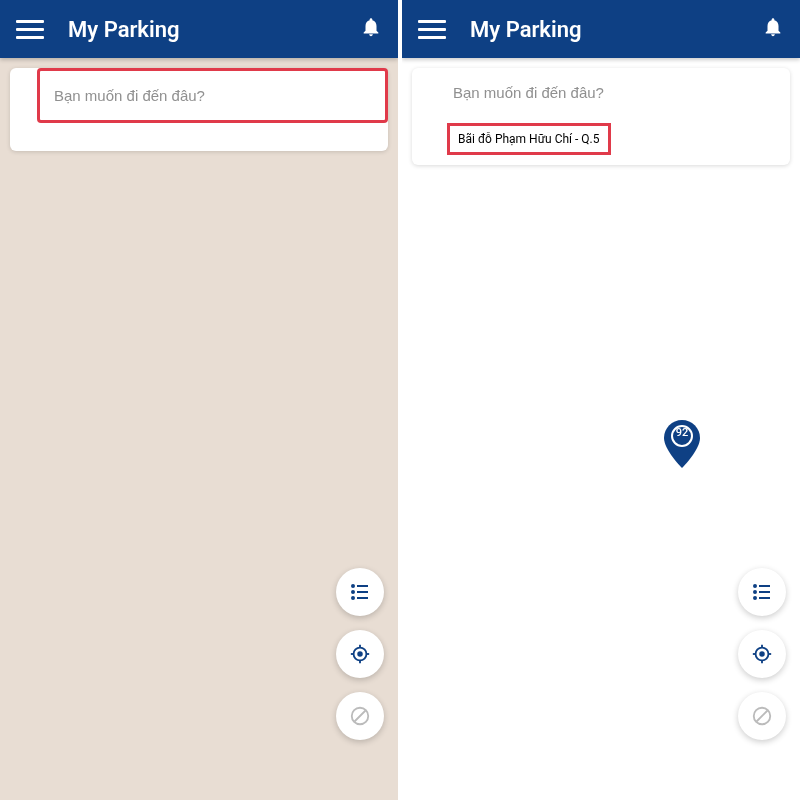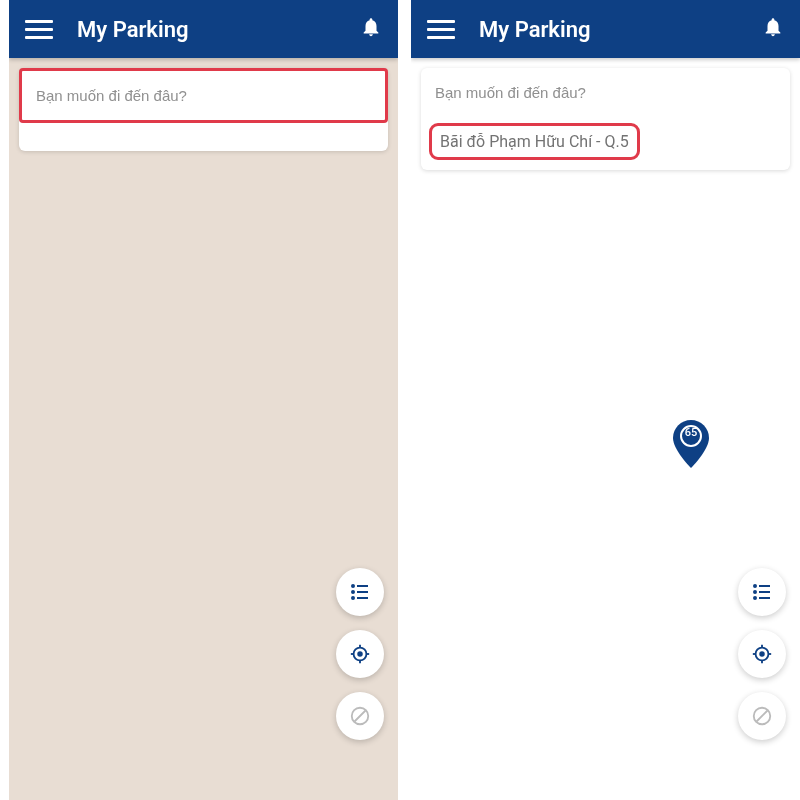--- a/index.html
+++ b/index.html
@@ -9,21 +9,20 @@
       width: 800px;
       height: 800px;
       display: flex;
       gap: 4px;
     }
     .screen {
       width: 398px;
       height: 800px;
       position: relative;
       overflow: hidden;
-      margin-left: 9px;
     }
     .screen-left {
       background: #e8ddd3;
     }
     .screen-right {
       background: #ffffff;
     }
     .header {
       background: #0e4084;
       height: 58px;
@@ -59,20 +58,21 @@
       margin-left: auto;
       color: #ffffff;
       cursor: pointer;
     }
     .search-card {
       background: #ffffff;
       margin: 10px;
       border-radius: 6px;
       box-shadow: 0 1px 4px rgba(0,0,0,0.15);
       position: relative;
+      padding-left: 27px;
     }
     .search-input {
       width: 100%;
       border: none;
       padding: 16px 14px;
       font-size: 15px;
       color: #999;
       outline: none;
       background: transparent;
       border-radius: 6px;
@@ -88,24 +88,24 @@
       padding: 0;
     }
     .suggestions {
       display: flex;
       gap: 6px;
       padding: 6px 8px 10px;
     }
     .suggestion-chip {
       background: #ffffff;
       border: 1px solid #d8d8d8;
-      border-radius: 9px;
+      border-radius: 0;
       padding: 8px 10px;
-      font-size: 16px;
-      color: #737373;
+      font-size: 12px;
+      color: #000000;
       white-space: nowrap;
       overflow: hidden;
       text-overflow: ellipsis;
       cursor: pointer;
     }
     .suggestion-chip.highlighted {
       border: 3px solid #e03a4a;
       padding: 6px 8px;
     }
     .fab-stack {
@@ -223,21 +223,21 @@
     <div class="suggestions">
       <div class="suggestion-chip highlighted">Bãi đỗ Phạm Hữu Chí - Q.5</div>
     </div>
   </div>
 
   <div class="map-pin">
     <svg width="36" height="48" viewBox="0 0 36 48">
       <path d="M18 0 C8 0 0 8 0 18 C0 30 18 48 18 48 C18 48 36 30 36 18 C36 8 28 0 18 0 Z" fill="#0e4084"></path>
       <circle cx="18" cy="16" r="10" fill="none" stroke="#ffffff" stroke-width="2"></circle>
     </svg>
-    <span class="pin-label">65</span>
+    <span class="pin-label">92</span>
   </div>
 
   <div class="fab-stack">
     <div class="fab">
       <svg width="24" height="24" viewBox="0 0 24 24" fill="none" stroke="currentColor" stroke-width="2">
         <circle cx="5" cy="6" r="1" fill="currentColor"></circle>
         <circle cx="5" cy="12" r="1" fill="currentColor"></circle>
         <circle cx="5" cy="18" r="1" fill="currentColor"></circle>
         <line x1="9" y1="6" x2="20" y2="6"></line>
         <line x1="9" y1="12" x2="20" y2="12"></line>

